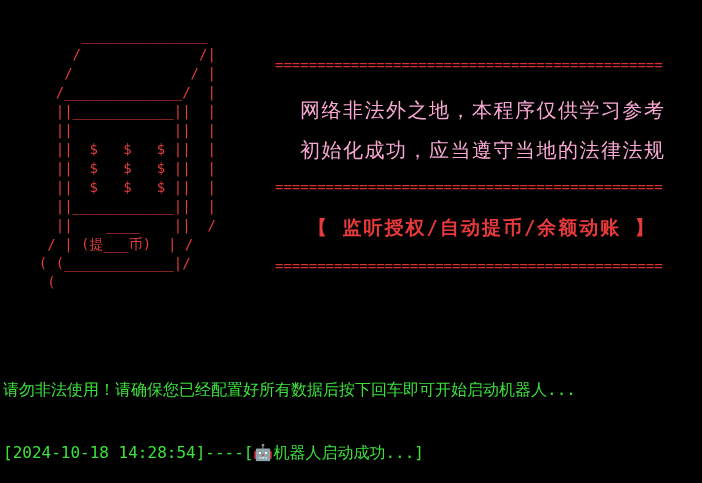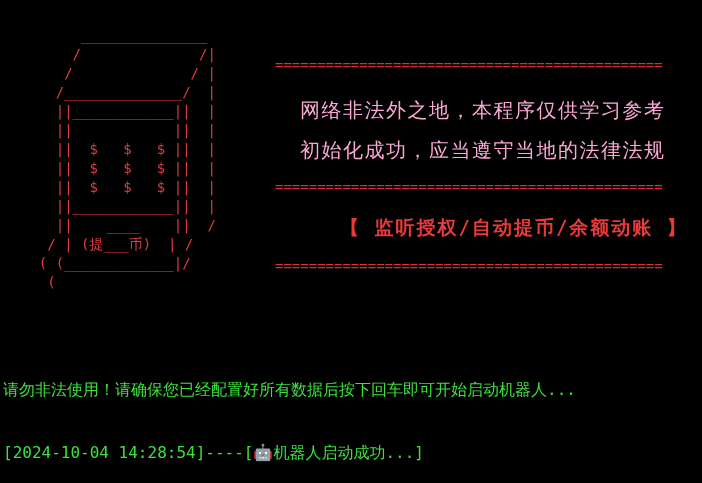--- a/index.html
+++ b/index.html
@@ -67,21 +67,20 @@
   .banner {
     position: absolute;
     left: 33px;
     top: 216px;
     color: #e83a3a;
     font-size: 19px;
     line-height: 23px;
     letter-spacing: 2px;
     font-weight: bold;
     white-space: pre;
-    margin-left: 32px;
   }
   
   .log {
     position: absolute;
     left: 3px;
     top: 337px;
     color: #3be23b;
     font-size: 16px;
     line-height: 21px;
     white-space: pre;
@@ -115,20 +114,20 @@
     <pre class="sep sep1">==============================================</pre>
     <div class="notice-line n1">网络非法外之地，本程序仅供学习参考</div>
     <div class="notice-line n2">初始化成功，应当遵守当地的法律法规</div>
     <pre class="sep sep2">==============================================</pre>
     <div class="banner">【 监听授权/自动提币/余额动账 】</div>
     <pre class="sep sep3">==============================================</pre>
   </div>
 
   <div class="log">
     <div class="log-line">请勿非法使用！请确保您已经配置好所有数据后按下回车即可开始启动机器人...</div>
-    <div class="log-line">[2024-10-04 14:28:54]----[🤖机器人启动成功...]</div>
+    <div class="log-line">[2024-10-18 14:28:54]----[🤖机器人启动成功...]</div>
     
     
     
     
   </div>
 
 </div>
 
 </body></html>

